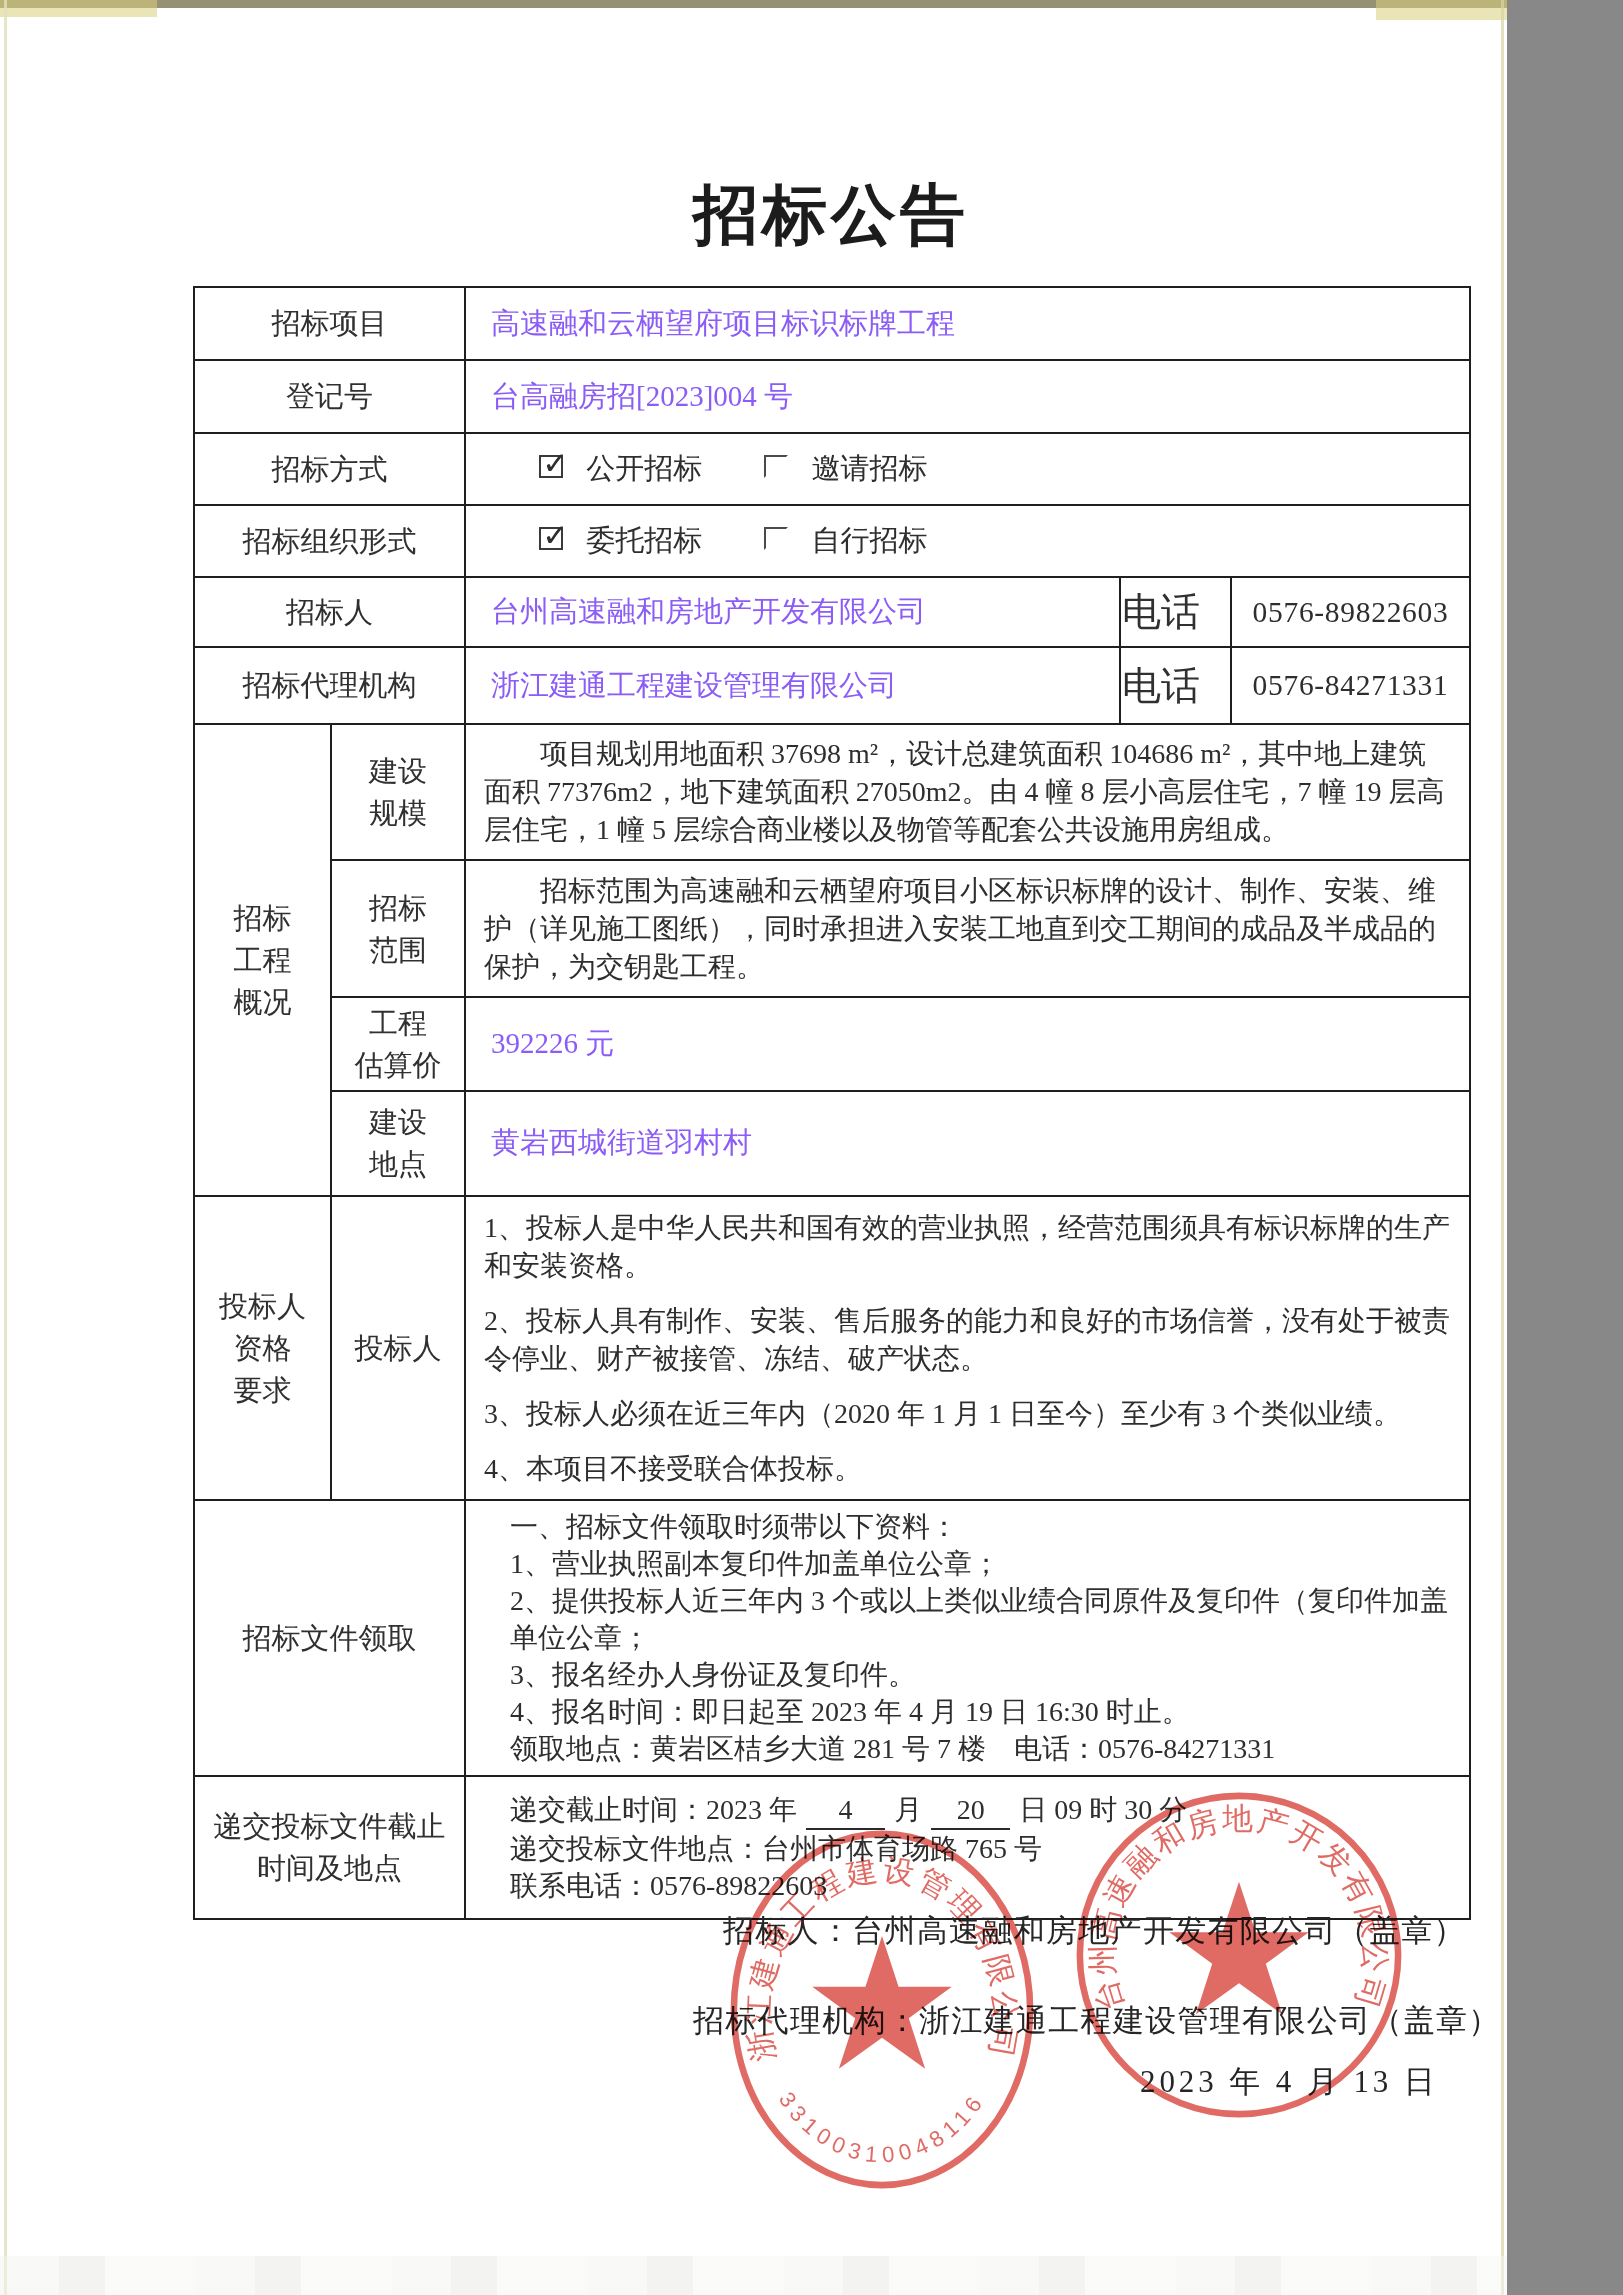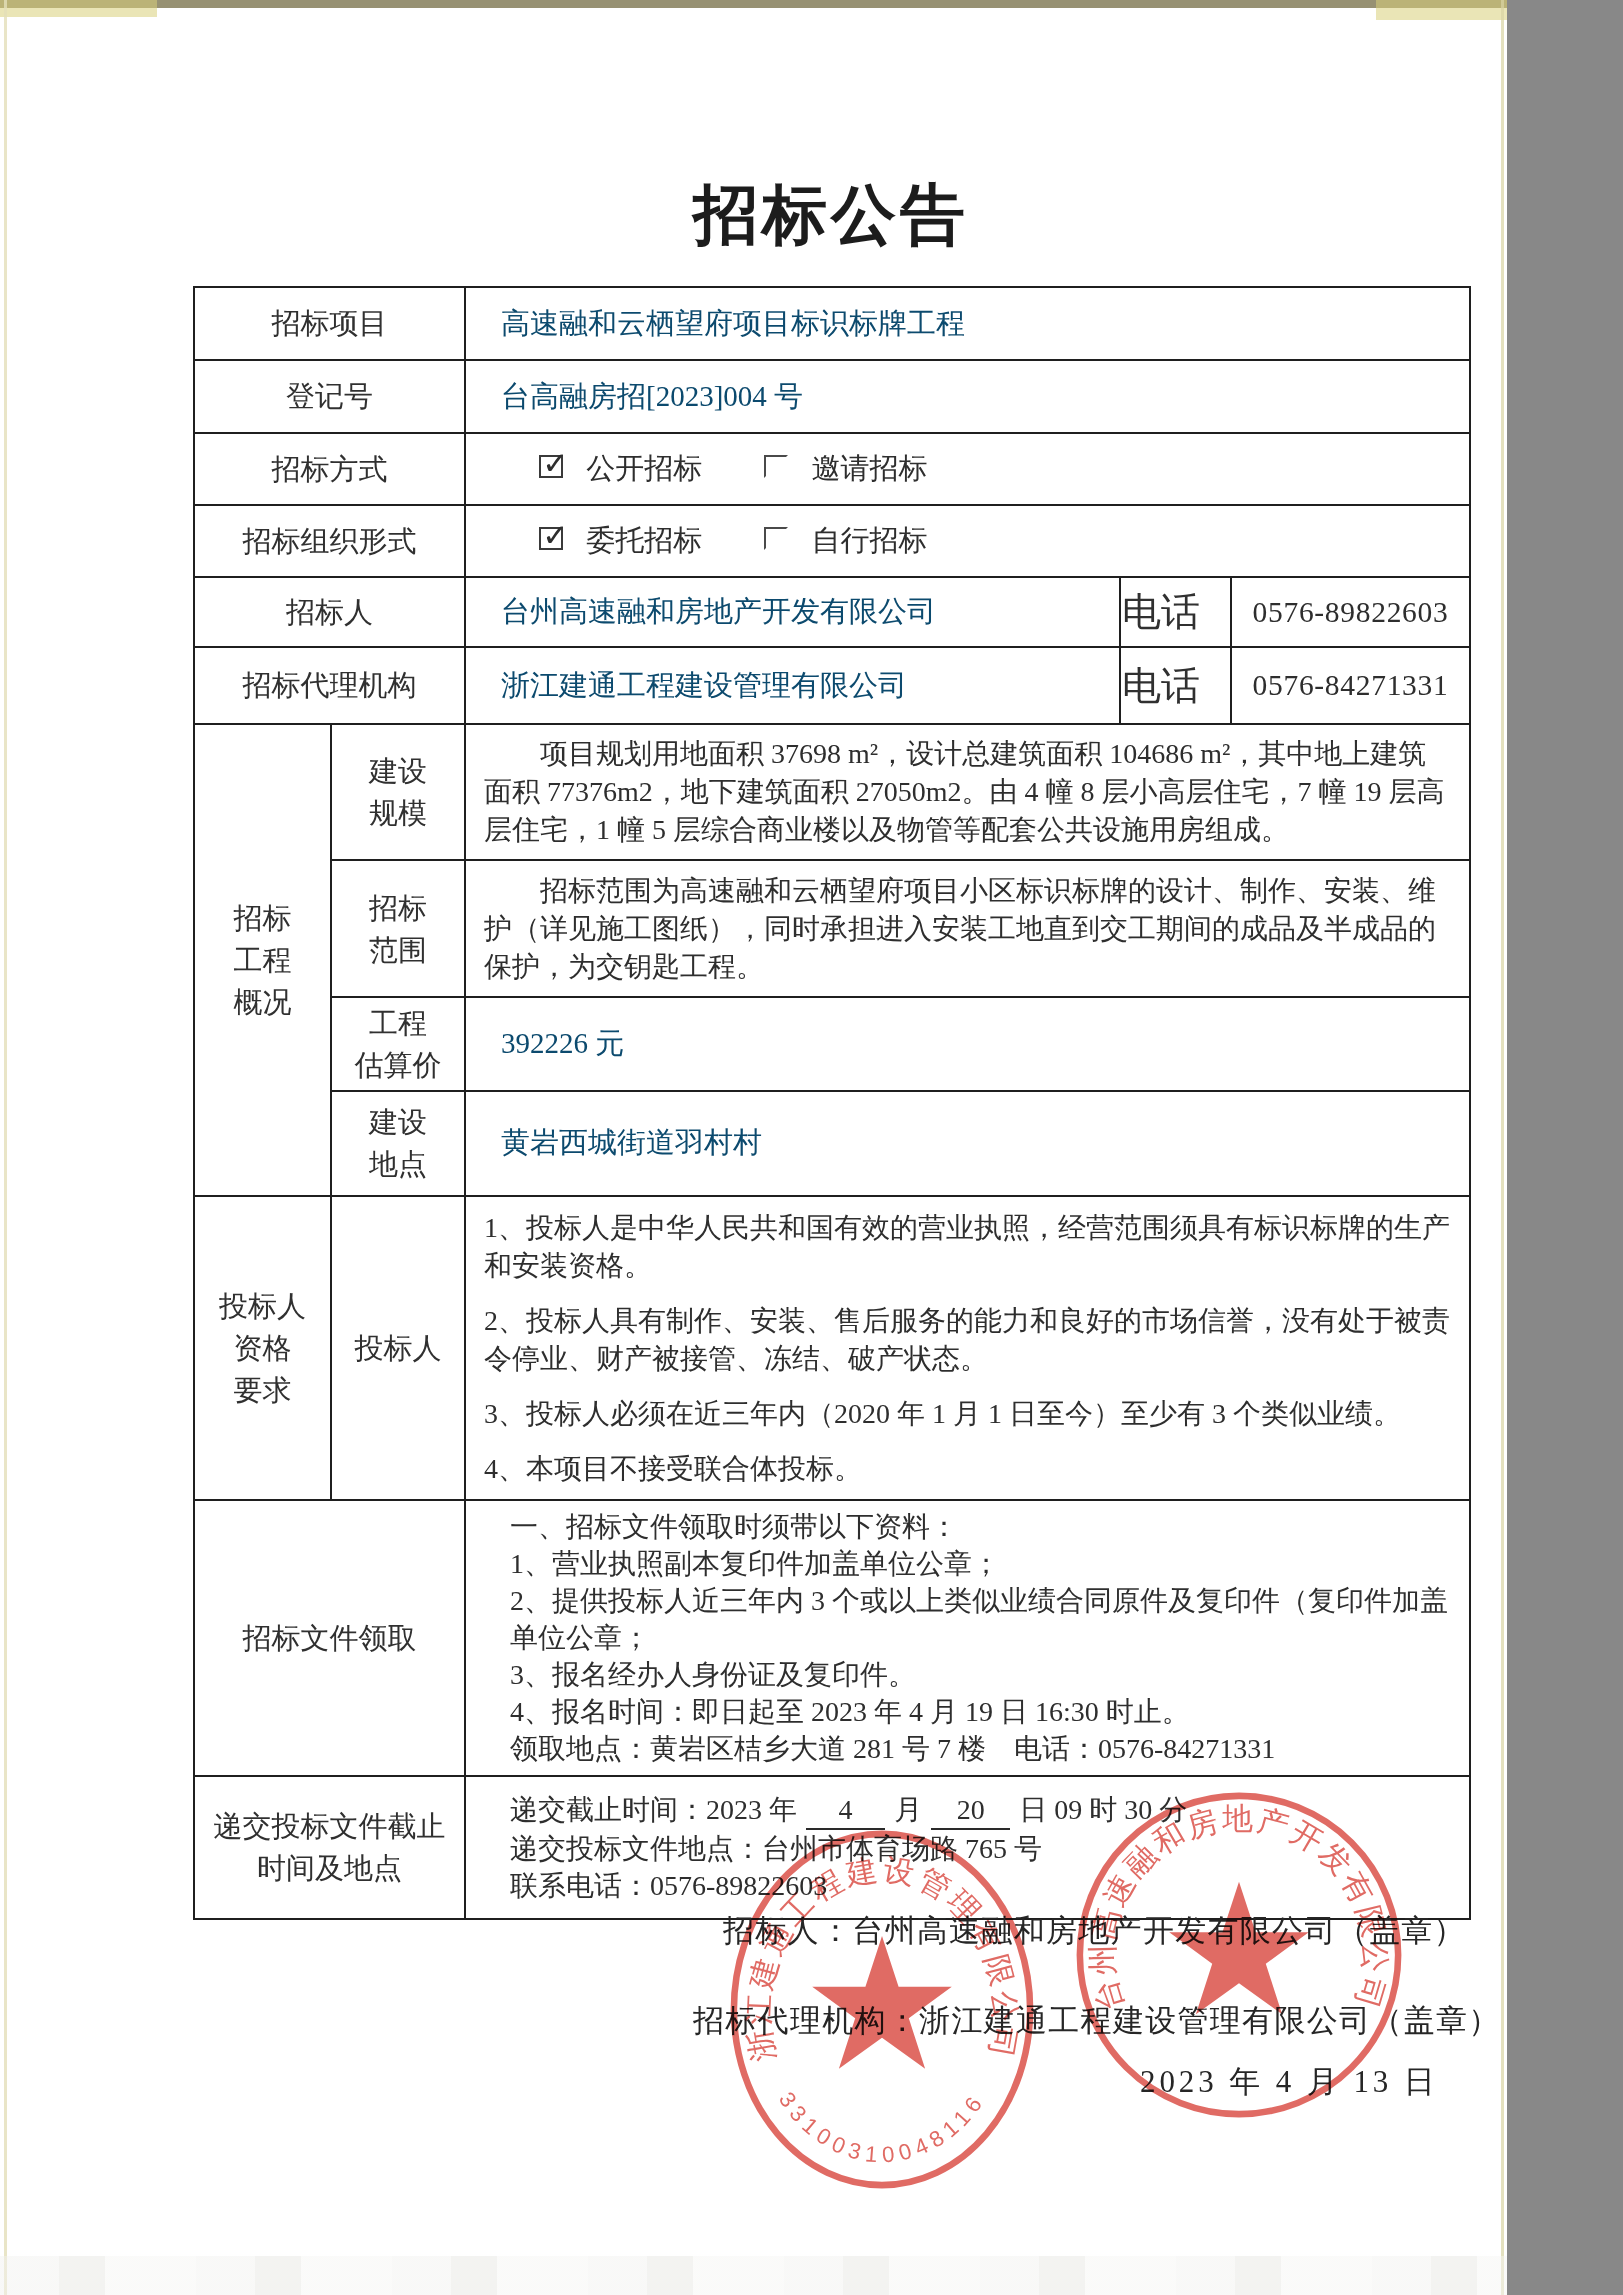--- a/index.html
+++ b/index.html
@@ -24,21 +24,21 @@
 
   table.doc{
     position:absolute;top:286px;left:193px;width:1276px;
     border-collapse:collapse;table-layout:fixed;
   }
   table.doc td{border:2.6px solid #1f1f1f;vertical-align:middle;}
   td.lbl{
     text-align:center;font-size:29px;line-height:1.45;
     white-space:pre-line;color:#303030;padding:3.9px 2.6px;
   }
-  td.val{font-size:29px;padding-left:35px;color:#0c4a6e;}
+  td.val{font-size:29px;padding-left:25px;color:#8b5cf6;}
   td.phone-lbl{font-size:39px;color:#303030;}
   td.phone-val{text-align:center;font-size:29.5px;letter-spacing:0.7px;color:#2e2e2e;}
 
   .para{font-size:28px;line-height:38px;text-indent:2em;padding:9.2px 15.7px 9.2px 17px;color:#2e2e2e;}
   .lines{padding:6.5px 15.7px 6.5px 17px;}
   .lines .line{font-size:28px;line-height:37px;color:#2e2e2e;margin-left:26px;}
   .items{padding:11.8px 15.7px 9.2px 17px;}
   .items .item{font-size:28px;line-height:38px;color:#2e2e2e;margin-bottom:17px;}
   .items .item:last-child{margin-bottom:0;}
 

